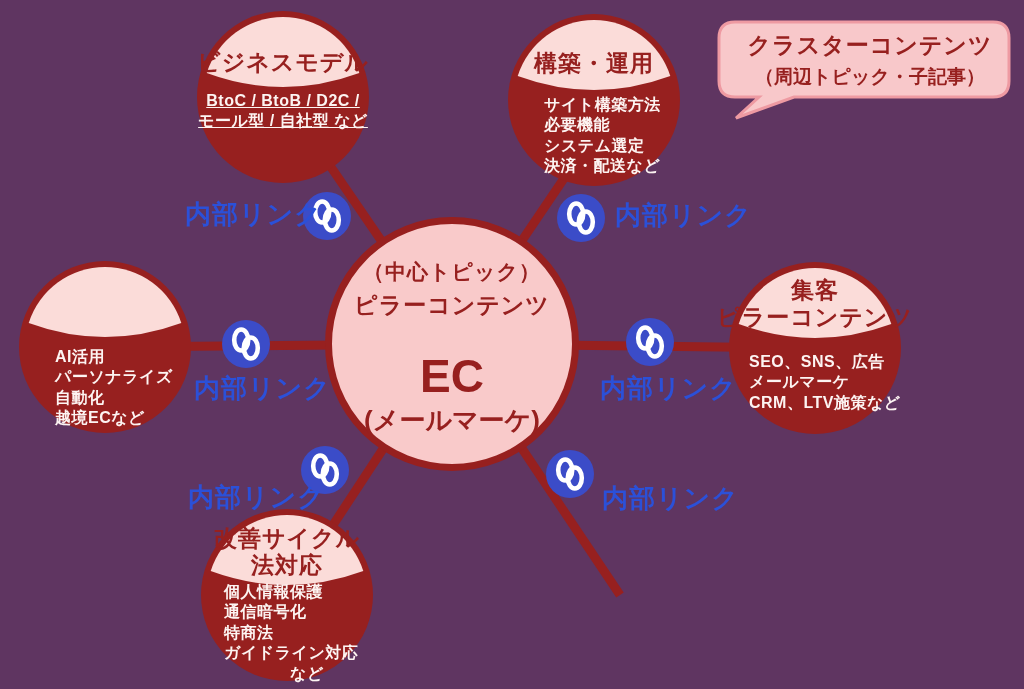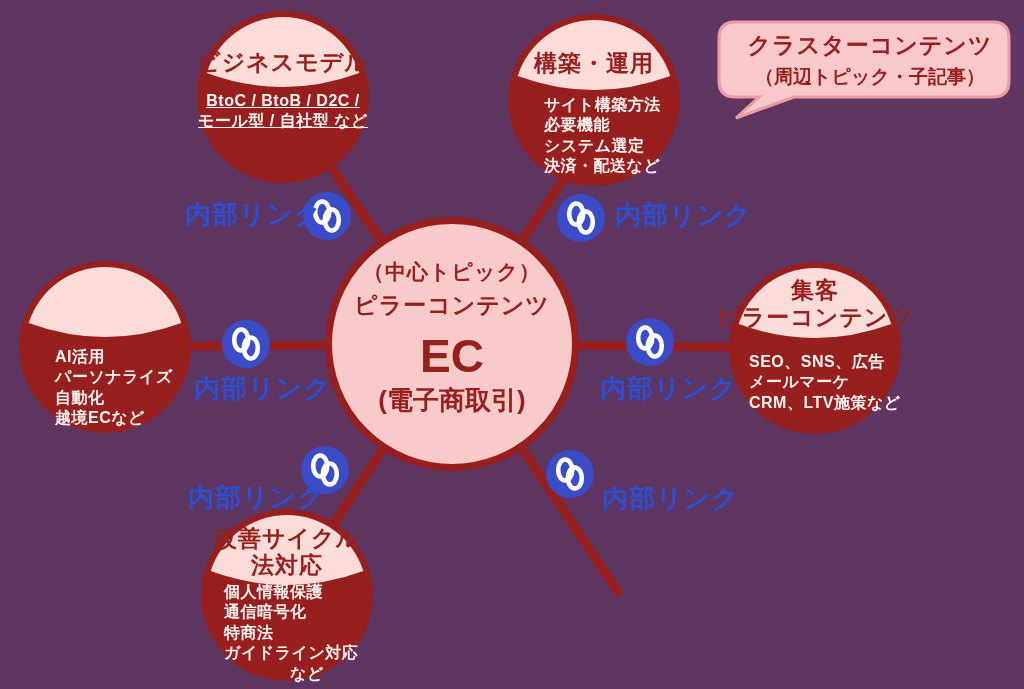--- a/index.html
+++ b/index.html
@@ -20,21 +20,21 @@
   .center-circle{
     position:absolute;left:325px;top:217px;z-index:2;
     width:240px;height:240px;border-radius:50%;
     background:var(--circle-pink,#f9caca);
     border:7px solid var(--circle-red,#97201f);
     display:flex;flex-direction:column;align-items:center;
     color:var(--circle-red,#97201f);font-weight:bold;text-align:center;
   }
   .center-eyebrow{margin-top:34px;font-size:21px;letter-spacing:1px;}
   .center-title{margin-top:4px;font-size:23px;letter-spacing:1px;}
-  .center-main{margin-top:12px;font-size:46px;line-height:1;}
+  .center-main{margin-top:32px;font-size:46px;line-height:1;}
   .center-sub{margin-top:4px;font-size:26px;}
 
   
   .sat{position:absolute;width:176px;height:176px;z-index:2;}
   .sat svg{position:absolute;left:0;top:0;width:176px;height:176px;}
   .sat-bg{fill:var(--circle-red,#97201f);}
   .sat-cap{fill:var(--cap-pink,#fbdcd9);}
   .sat-title{
     position:absolute;left:-12px;right:-12px;text-align:center;
     color:var(--circle-red,#97201f);font-weight:bold;font-size:23px;
@@ -83,21 +83,21 @@
     <line x1="452" y1="344" x2="105" y2="347"></line>
     <line x1="452" y1="344" x2="815" y2="348"></line>
     <line x1="452" y1="344" x2="287" y2="595"></line>
     <line x1="452" y1="344" x2="620" y2="595"></line>
   </svg>
 
   <div class="center-circle">
     <div class="center-eyebrow">（中心トピック）</div>
     <div class="center-title">ピラーコンテンツ</div>
     <div class="center-main">EC</div>
-    <div class="center-sub">(電子商取引)</div>
+    <div class="center-sub">(メールマーケ)</div>
   </div>
 
   <div class="sat" style="left:195px;top:9px;">
     <svg viewBox="0 0 176 176">
       <circle class="sat-bg" cx="88" cy="88" r="86"></circle>
       <path class="sat-cap" d="M11.7,64 A80 80 0 0 1 164.3,64 Q88 92 11.7,64 Z"></path>
     </svg>
     <div class="sat-title" style="top:40px;">ビジネスモデル</div>
     <div class="sat-body center" style="top:82px;text-decoration:underline;">BtoC / BtoB / D2C /
 モール型 / 自社型 など</div>

